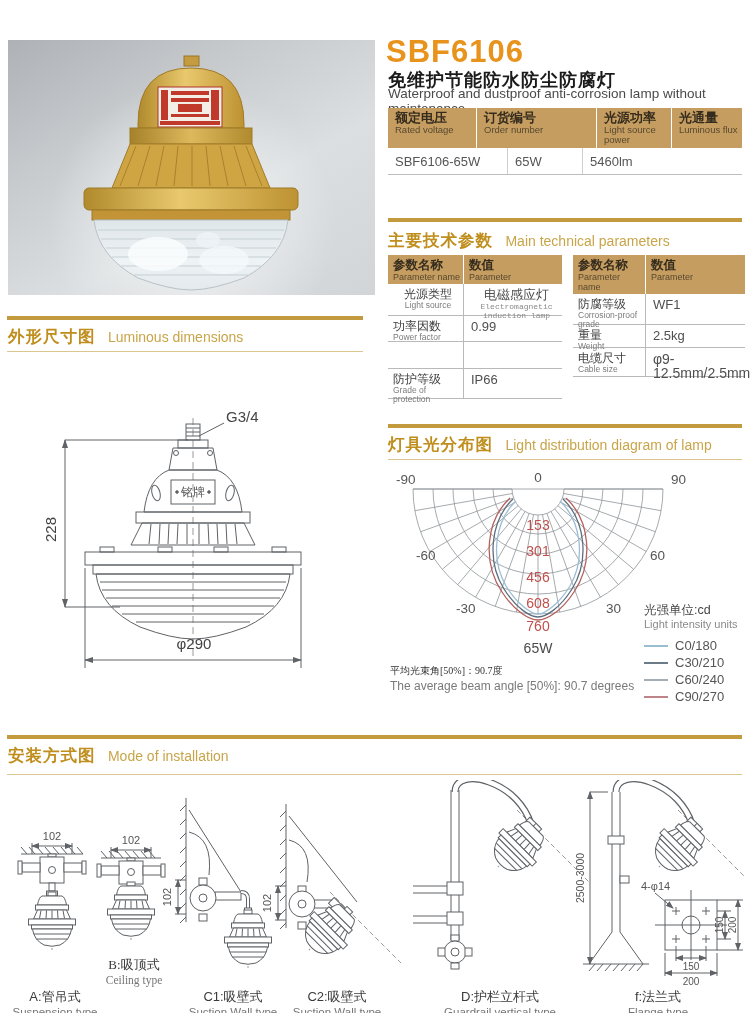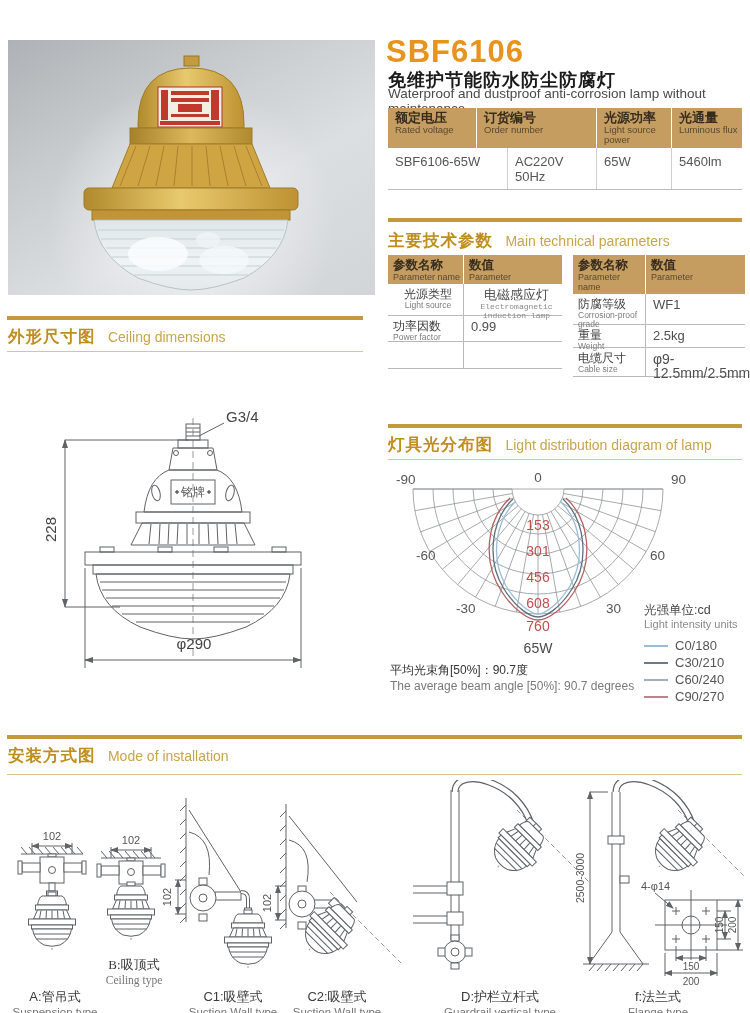--- a/index.html
+++ b/index.html
@@ -54,21 +54,21 @@
       linear-gradient(150deg,#aeb2b6 0%,#c6cacd 30%,#dcdfe1 62%,#d2d5d8 100%);
   }
   
   .legend{width:108px;}
   .legend .t1{font-size:12.5px;color:#444;line-height:15px;}
   .legend .t2{font-size:11px;color:#8a8a8a;line-height:13px;margin-bottom:6px;}
   .legend .item{display:flex;align-items:center;height:17px;}
   .legend .sw{width:24px;height:2px;margin-right:7px;flex:none;}
   .legend .lb{font-size:13px;color:#555;}
   .sw-c0{background:#9bbdd4;} .sw-c30{background:#6b7c88;} .sw-c60{background:#a2aeb8;} .sw-c90{background:#bd8489;}
-  .beam .zh{font-size:12px;color:#333;line-height:17px;}
+  .beam .zh{font-size:10px;color:#333;line-height:17px;font-family:Liberation Serif, serif;}
   .beam .en{font-size:12px;color:#7a7a7a;line-height:15px;}
   
   .ilabel{text-align:center;transform:translateX(-50%);white-space:nowrap;}
   .ilabel .zh{font-size:13px;color:#3a3a3a;line-height:16px;}
   .ilabel .en{font-size:11.5px;color:#757575;line-height:14px;}
   svg{display:block;}
   svg text{font-family:"Liberation Sans","DejaVu Sans",sans-serif;}
   .dim-t{fill:#555;}
 </style>
 </head>
@@ -155,21 +155,20 @@
         <span class="zh">光源功率</span>
         <span class="en">Light source power</span>
       </div>
       <div class="cell ow3">
         <span class="zh">光通量</span>
         <span class="en">Luminous flux</span>
       </div>
     </div>
     <div class="order-vals">
       <div class="cell ow0">SBF6106-65W</div>
-      <div class="cell ow1">AC220V 50Hz</div>
       <div class="cell ow2">65W</div>
       <div class="cell ow3">5460lm</div>
     </div>
   </div>
 
   <div class="abs rule-thick" style="left:388px;top:186px;width:354px;"></div>
   <div class="abs sec-head" style="left:388px;top:198px;">
     <span class="zh">主要技术参数</span>
     <span class="en">Main technical parameters</span>
   </div>
@@ -201,20 +200,29 @@
         <span class="en">Power factor</span>
       </div>
       <div class="val lw-val">
         <span class="v">0.99</span>
       </div>
     </div>
     <div class="prow" style="height:27px;">
       <div class="name lw-name"></div>
       <div class="val lw-val"></div>
     </div>
+    <div class="prow" style="height:30px;">
+      <div class="name lw-name">
+        <span class="zh">防护等级</span>
+        <span class="en">Grade of protection</span>
+      </div>
+      <div class="val lw-val">
+        <span class="v">IP66</span>
+      </div>
+    </div>
   </div>
 
   <div class="ptable" style="left:573px;top:223px;">
     <div class="phead">
       <div class="cell rw-name">
         <span class="zh">参数名称</span>
         <span class="en">Parameter name</span>
       </div>
       <div class="cell rw-val">
         <span class="zh">数值</span>
@@ -246,21 +254,21 @@
       </div>
       <div class="val rw-val">
         <span class="v" style="font-size:14px;">φ9-12.5mm/2.5mm²</span>
       </div>
     </div>
   </div>
 
   <div class="abs rule-thick" style="left:7px;top:284px;width:356px;"></div>
   <div class="abs sec-head" style="left:8px;top:294px;">
     <span class="zh">外形尺寸图</span>
-    <span class="en">Ceiling dimensions</span>
+    <span class="en">Luminous dimensions</span>
   </div>
   <div class="abs rule-thin" style="left:7px;top:319px;width:356px;"></div>
 
   <div class="abs" style="left:8px;top:330px;">
     <svg width="364" height="322" viewBox="0 0 364 322" stroke="#5f6266" fill="none" stroke-width="1">
       <defs>
         <marker id="arrA" markerWidth="9" markerHeight="6" refX="8" refY="3" orient="auto-start-reverse">
           <path d="M0,0 L9,3 L0,6 Z" fill="#5f6266" stroke="none"></path>
         </marker>
       </defs>

